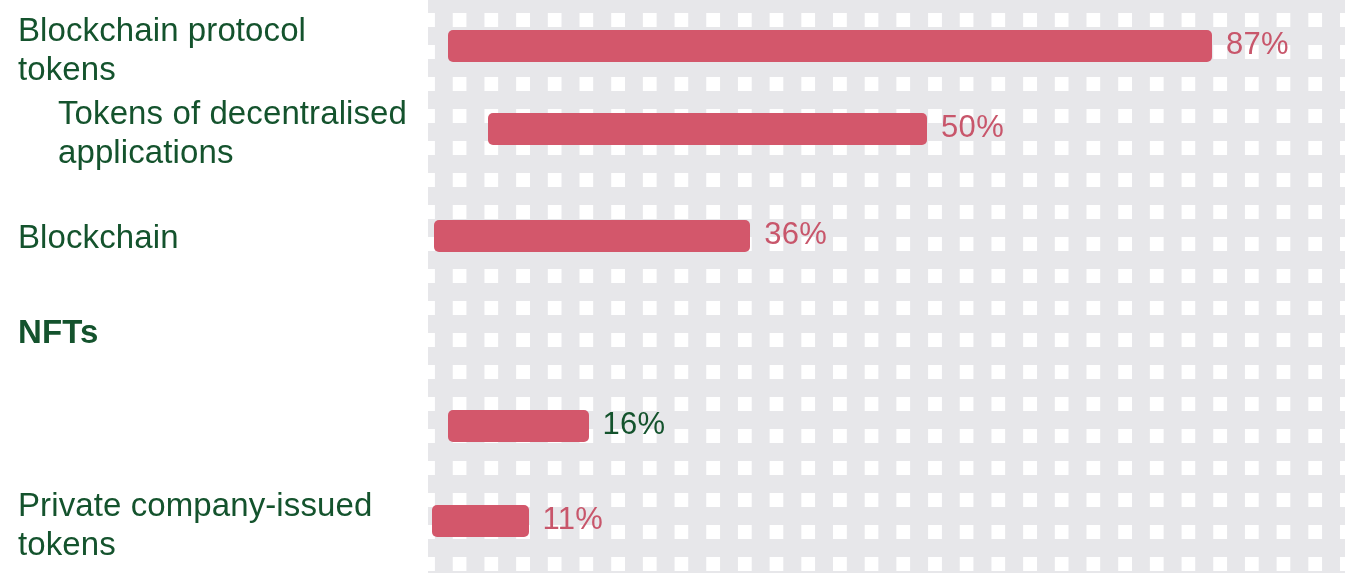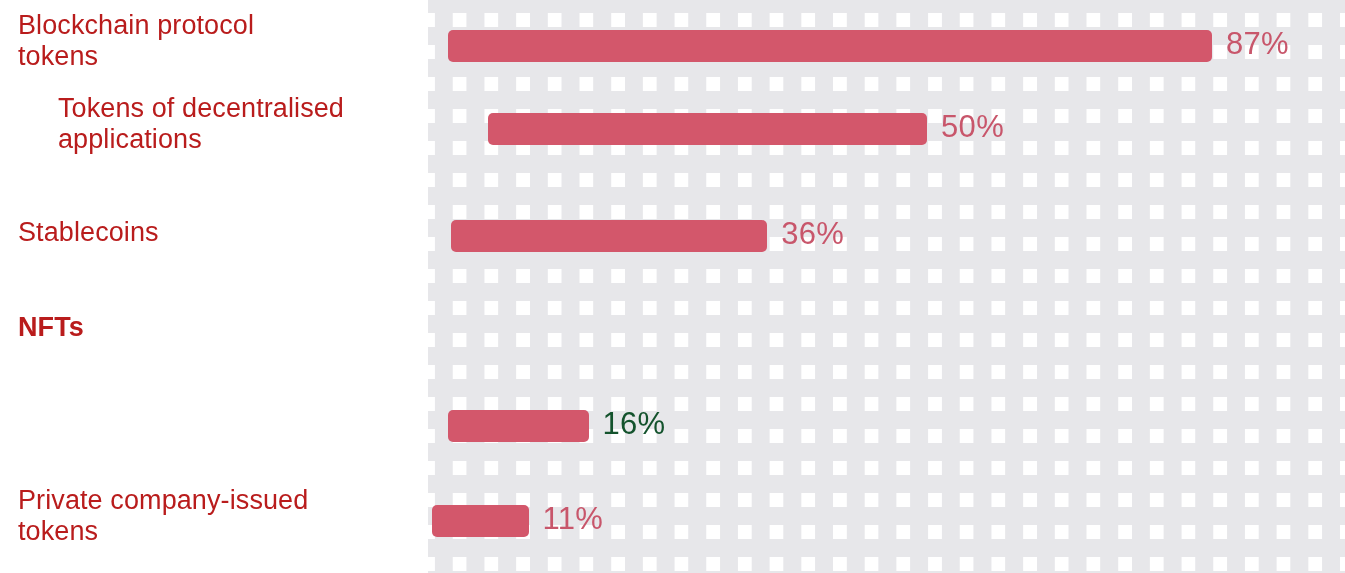--- a/index.html
+++ b/index.html
@@ -92,23 +92,23 @@
   .row {
     position: absolute;
     left: 0;
     width: 100%;
     height: 95px;
   }
   .cat-label {
     position: absolute;
     left: 18px;
     width: 410px;
-    color: #b91c1c;
-    font-size: 27px;
-    line-height: 31px;
+    color: #14532d;
+    font-size: 33px;
+    line-height: 39px;
     font-weight: 300;
     letter-spacing: 0.1px;
     white-space: pre-line;
   }
   .bar-track {
     position: absolute;
     left: 448px;
     top: 30px;
     height: 28px;
   }
@@ -149,22 +149,22 @@
       </div>
       <div class="row" style="top: 83px; margin-left: 40px;">
         <div class="cat-label" style="top: 10px;">Tokens of decentralised
 applications</div>
         <div class="bar-track" style="left: 448px; border-radius: 14px;">
           <div class="bar" style="width: 439.08px; background: rgb(211, 87, 107);"></div>
           <span class="bar-value" style="left: 453.08px; color: rgb(200, 86, 107);">50%</span>
         </div>
       </div>
       <div class="row" style="top: 190px;">
-        <div class="cat-label" style="top: 27px;">Stablecoins</div>
-        <div class="bar-track" style="left: 451px; border-radius: 7px;">
+        <div class="cat-label" style="top: 27px;">Blockchain</div>
+        <div class="bar-track" style="left: 434px; border-radius: 7px;">
           <div class="bar" style="width: 316.138px; background: rgb(211, 87, 107);"></div>
           <span class="bar-value" style="left: 330.138px; color: rgb(200, 86, 107);">36%</span>
         </div>
       </div>
       <div class="row" style="top: 285px;">
         <div class="cat-label" style="top: 27px; font-weight: bold;">NFTs</div>
       </div>
       <div class="row" style="top: 380px;">
         <div class="bar-track" style="left: 448px;">
           <div class="bar" style="width: 140.506px; background: rgb(211, 87, 107);"></div>

